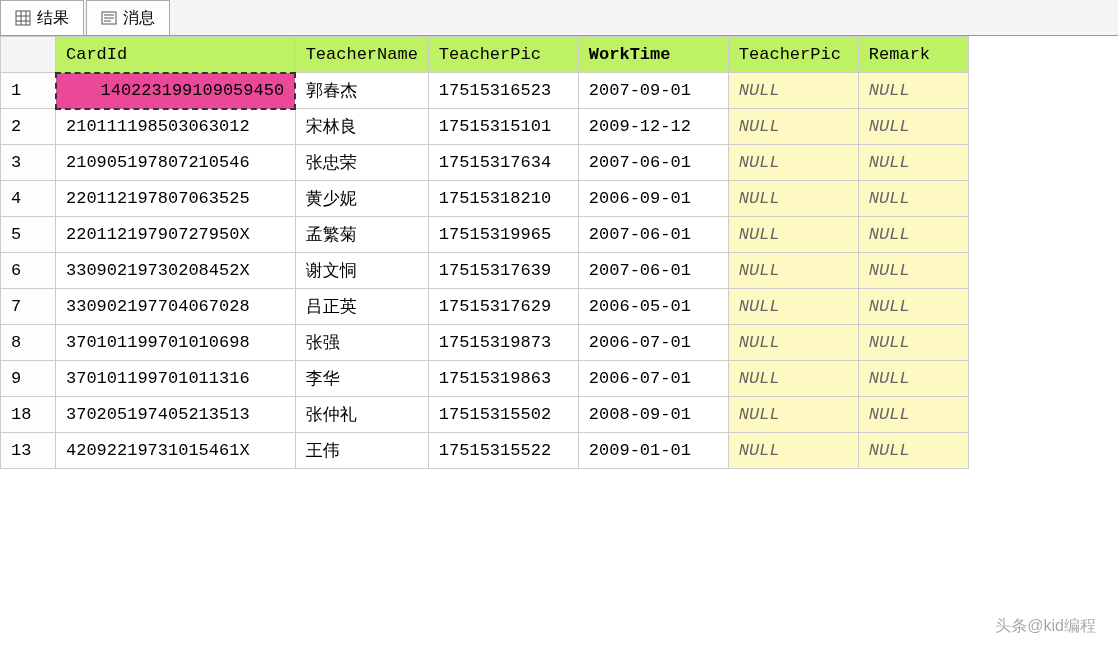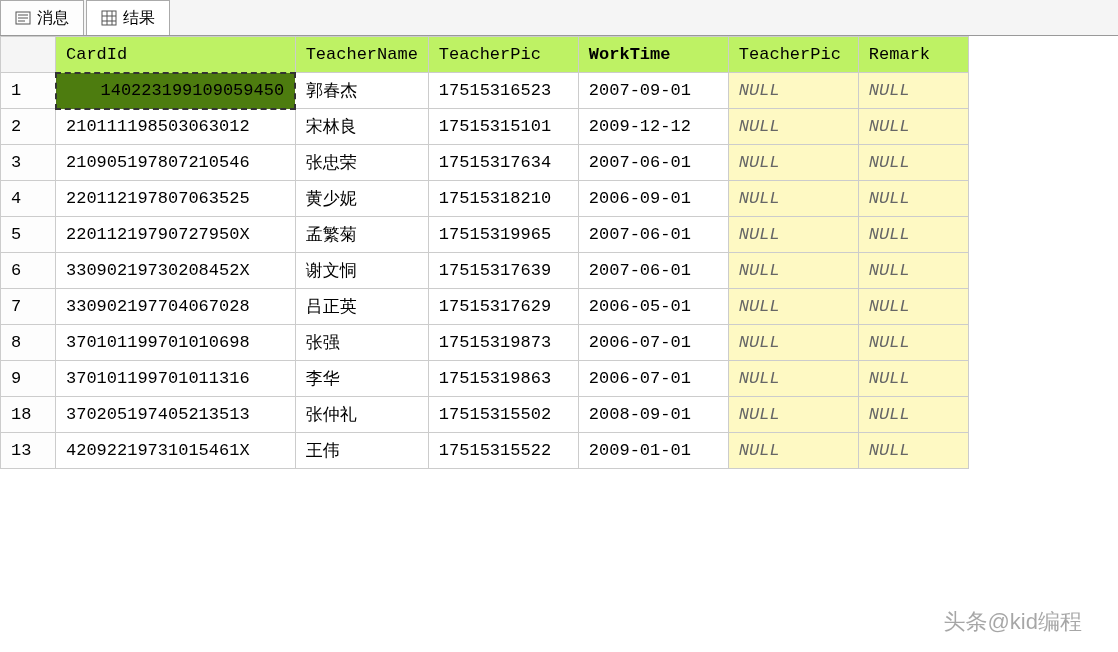--- a/index.html
+++ b/index.html
@@ -67,66 +67,66 @@
       background: #fdfdfd;
       color: #000;
       width: 55px;
     }
     .null-cell {
       background: #fef9c3;
       color: #666;
       font-style: italic;
     }
     .selected-cell {
-      background: #4d7c0f;
+      background: #ec4899;
       border: 2px dashed #333 !important;
       padding-left: 44px;
     }
     .col-cardid { width: 230px; }
     .col-teachername { width: 130px; }
     .col-teachertel { width: 150px; }
     .col-worktime { width: 150px; font-weight: bold; }
     .col-teacherpic { width: 130px; }
     .col-remark { width: 110px; }
     .watermark {
       position: fixed;
-      right: 36px;
+      right: 22px;
       bottom: 15px;
       color: rgba(0,0,0,0.35);
-      font-size: 22px;
+      font-size: 16px;
       font-family: "SimSun", sans-serif;
       pointer-events: none;
     }
   </style>
 </head>
 <body>
 
 <div class="tabs">
-  <div class="tab">
-    <span class="tab-icon">
-      <svg width="16" height="16" viewBox="0 0 16 16">
-          <rect x="1" y="2" width="14" height="12" fill="none" stroke="#555"></rect>
-          <line x1="3" y1="5" x2="13" y2="5" stroke="#555"></line>
-          <line x1="3" y1="8" x2="13" y2="8" stroke="#555"></line>
-          <line x1="3" y1="11" x2="10" y2="11" stroke="#555"></line>
-        </svg>
-    </span>
-    <span>消息</span>
-  </div>
   <div class="tab active">
     <span class="tab-icon">
       <svg width="16" height="16" viewBox="0 0 16 16">
           <rect x="1" y="1" width="14" height="14" fill="none" stroke="#555"></rect>
           <line x1="1" y1="6" x2="15" y2="6" stroke="#555"></line>
           <line x1="1" y1="11" x2="15" y2="11" stroke="#555"></line>
           <line x1="6" y1="1" x2="6" y2="15" stroke="#555"></line>
           <line x1="11" y1="1" x2="11" y2="15" stroke="#555"></line>
         </svg>
     </span>
     <span>结果</span>
+  </div>
+  <div class="tab">
+    <span class="tab-icon">
+      <svg width="16" height="16" viewBox="0 0 16 16">
+          <rect x="1" y="2" width="14" height="12" fill="none" stroke="#555"></rect>
+          <line x1="3" y1="5" x2="13" y2="5" stroke="#555"></line>
+          <line x1="3" y1="8" x2="13" y2="8" stroke="#555"></line>
+          <line x1="3" y1="11" x2="10" y2="11" stroke="#555"></line>
+        </svg>
+    </span>
+    <span>消息</span>
   </div>
 </div>
 
 <div class="grid-wrapper">
   <table>
     <thead>
       <tr>
         <th class="rownum-header"></th>
         <th class="col-cardid">CardId</th>
         <th class="col-teachername">TeacherName</th>

